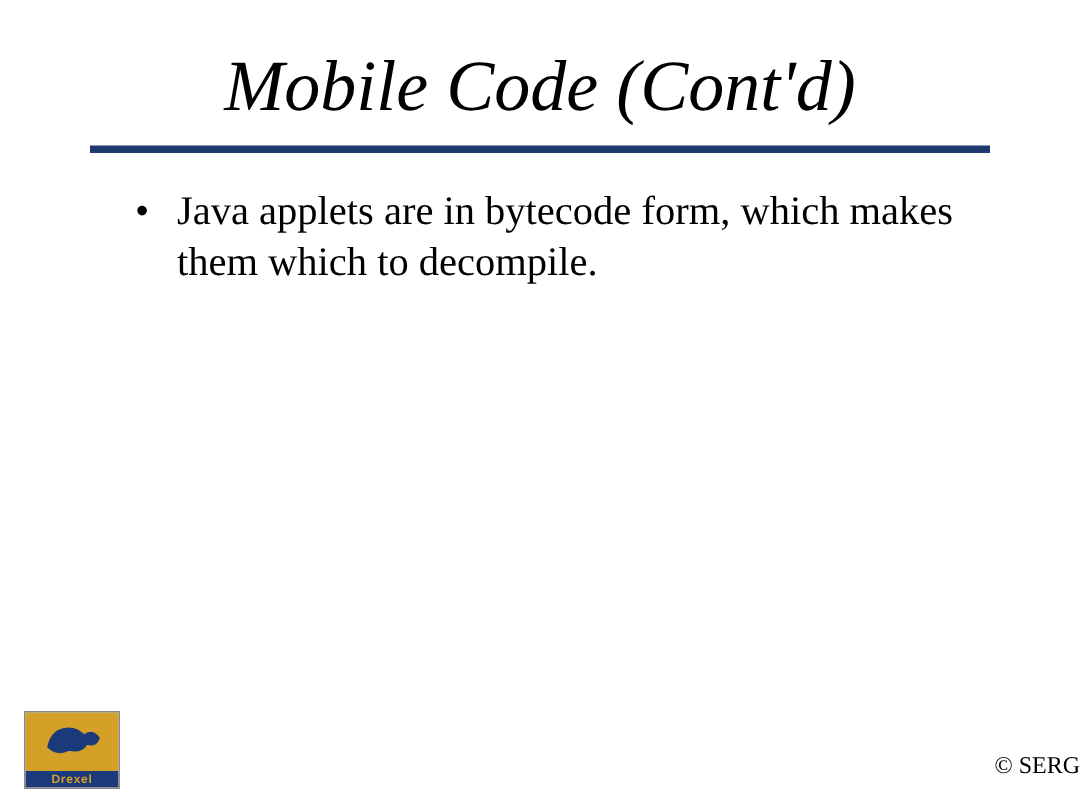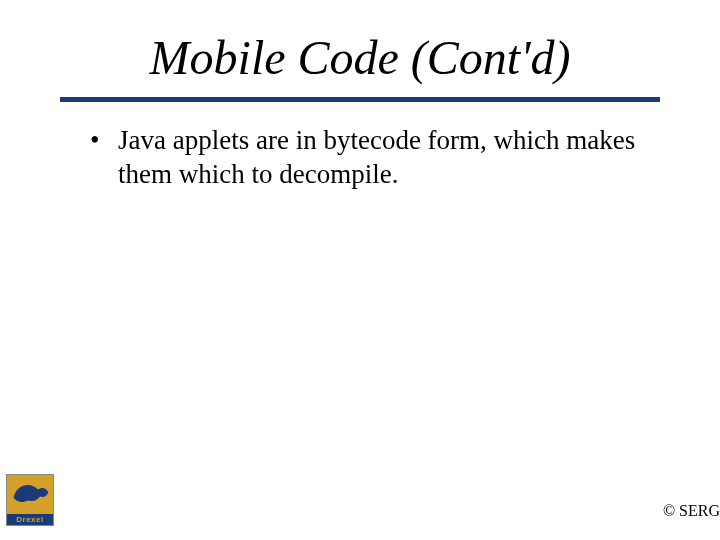--- a/index.html
+++ b/index.html
@@ -57,23 +57,23 @@
     }
     .footer {
       position: absolute;
       bottom: 14px;
       left: 0;
       width: 100%;
       height: 56px;
     }
     .logo {
       position: absolute;
-      left: 6px;
+      left: 16px;
       bottom: 0;
-      width: 48px;
+      width: 64px;
       height: 52px;
       background: linear-gradient(to bottom, #d4a028 0%, #d4a028 78%, #1a3a7a 78%, #1a3a7a 100%);
       border: 1px solid #888;
       display: flex;
       flex-direction: column;
       align-items: center;
       justify-content: flex-end;
       position: absolute;
     }
     .logo-dragon {

